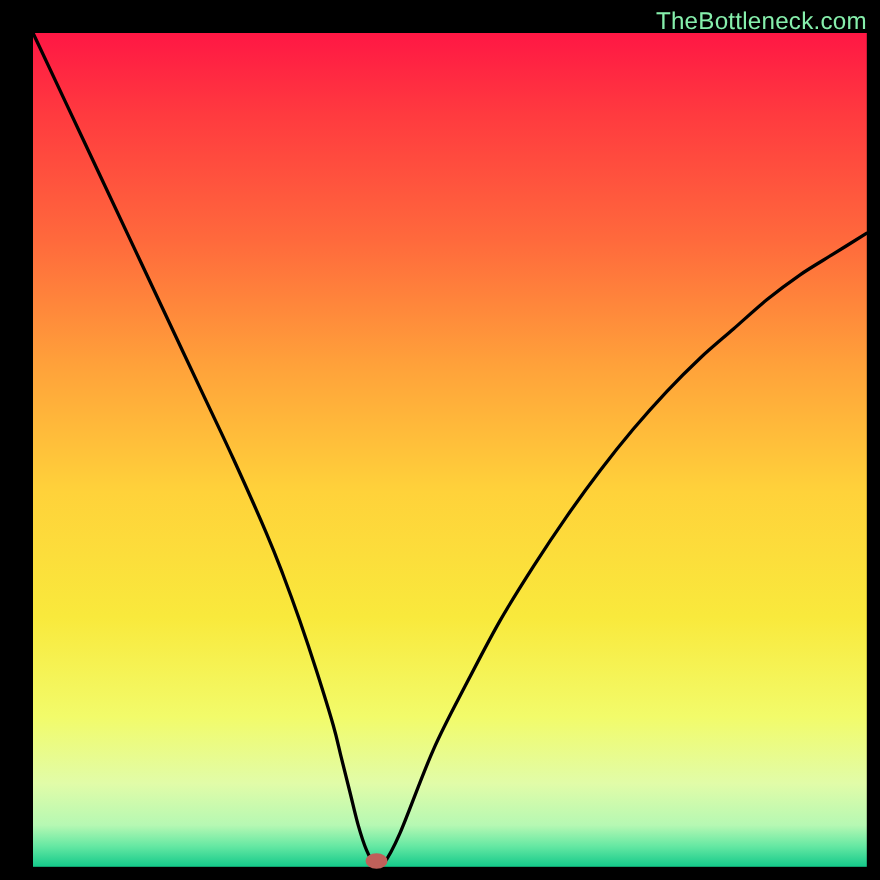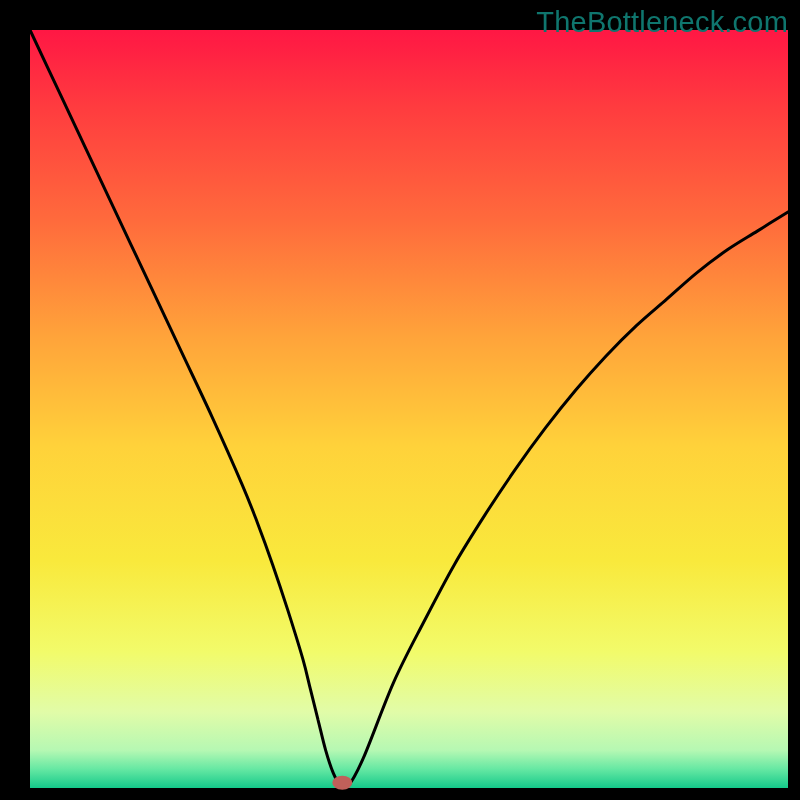--- a/index.html
+++ b/index.html
@@ -16,23 +16,23 @@
     position: absolute;
     top: 0;
     left: 0;
     width: 800px;
     height: 800px;
   }
   .watermark {
     position: absolute;
     top: 6px;
     right: 12px;
-    font-size: 29px;
+    font-size: 22px;
     font-weight: 500;
-    color: #0f766e;
+    color: #86efac;
     letter-spacing: 0.2px;
     font-family: Arial, sans-serif;
   }
   svg { display: block; }
 </style>
 </head>
 <body>
 
 <div class="canvas-wrap">
   <svg id="chart-svg" width="800" height="800" viewBox="0 0 800 800">

